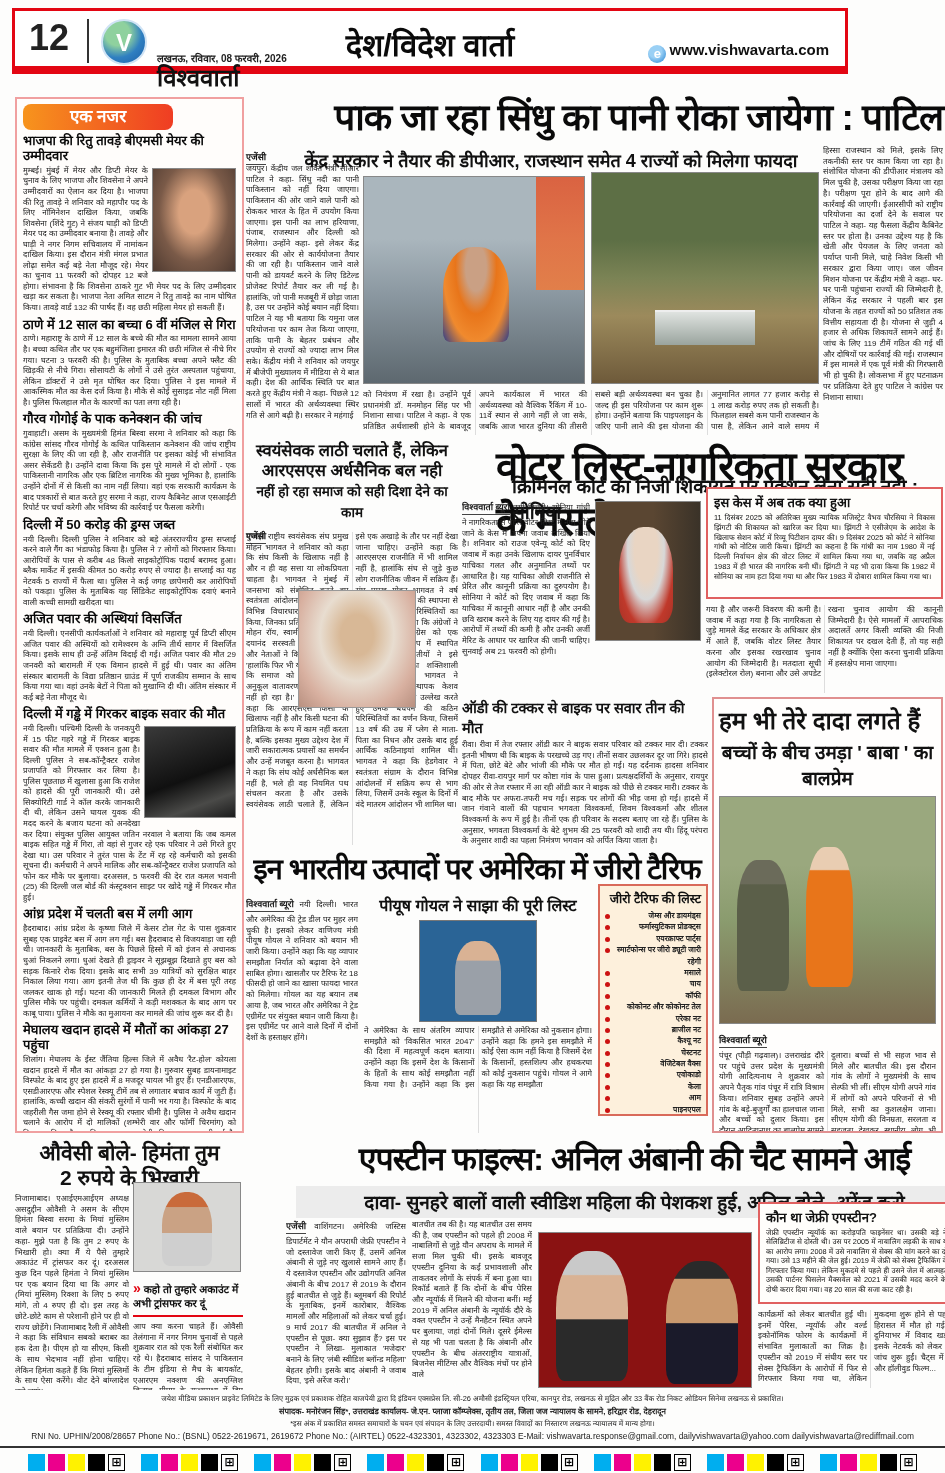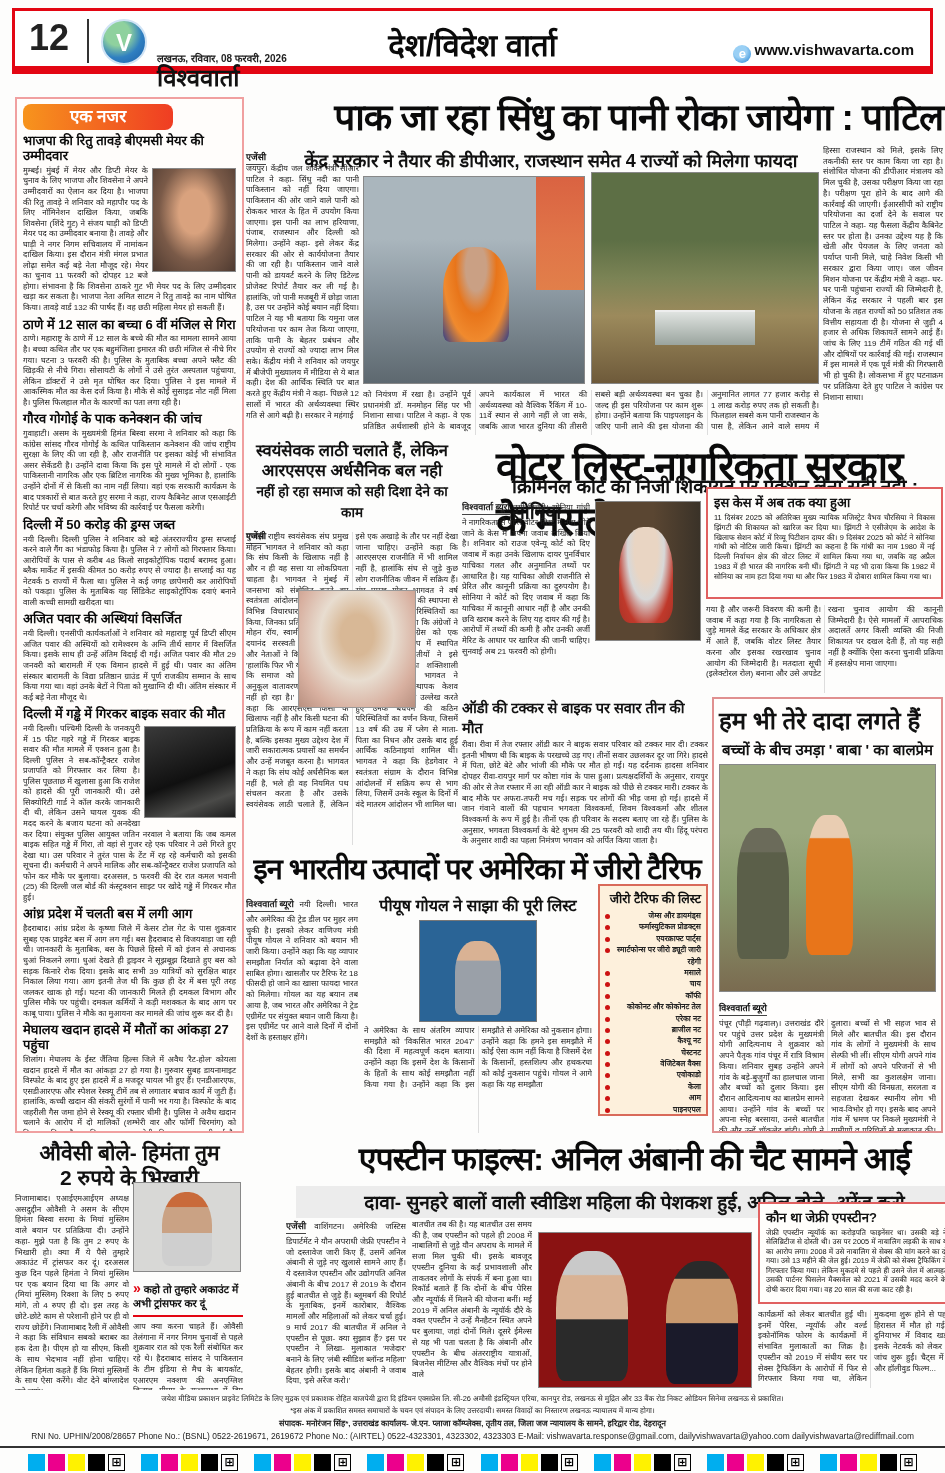--- a/index.html
+++ b/index.html
@@ -6,21 +6,21 @@
   html,body { background:#fff; }
   body { font-family:"Liberation Sans","DejaVu Sans",sans-serif; color:#111; }
   #page { position:relative; width:945px; height:1473px; margin:0 auto; background:#fdfdfc; overflow:hidden; }
   .abs { position:absolute; }
   .t { font-size:8px; line-height:1.34; text-align:justify; color:#222; overflow:hidden; }
   .hl { font-weight:bold; color:#0a0a0a; }
   .byline { font-size:9px; font-weight:bold; border-bottom:1px solid #444; display:inline-block; padding-bottom:1px; margin-bottom:3px; }
   .cols2 { columns:2; column-gap:7px; column-rule:1px solid #ddd; }
   .photo { background-color:#999; border:1px solid #888; }
   
-  #header { left:12px; top:8px; width:921px; height:66px; border:3px solid #e30613; border-bottom:8px solid #e30613; background:#fff; }
+  #header { left:12px; top:8px; width:836px; height:66px; border:3px solid #e30613; border-bottom:8px solid #e30613; background:#fff; }
   #pgnum { left:14px; top:6px; font-size:36px; font-weight:bold; color:#222; }
   #hdr-div { left:72px; top:8px; width:2px; height:44px; background:#333; }
   #logo { left:86px; top:8px; width:46px; height:46px; border-radius:50%; background:radial-gradient(circle at 35% 30%,#8fd19e 0 30%,#2f7fc1 60%,#1b5ea6 100%); border:2px solid #cfe3f5; color:#fff; font-weight:bold; font-size:24px; text-align:center; line-height:44px; }
   #masthead { left:142px; top:6px; font-size:24px; font-weight:bold; color:#111;margin-top:43px; }
   #dateline { left:142px; top:40px; font-size:10px; font-weight:bold; color:#222; }
   #section-title { left:0; right:0; top:12px; text-align:center; font-size:31px; font-weight:bold; color:#0a0a0a; }
   #website { right:16px; top:30px; font-size:15px; font-weight:bold; color:#111; }
   #website .e-icon { display:inline-block; width:18px; height:18px; border-radius:50%; background:radial-gradient(circle at 40% 35%,#9ad0f5 0 40%,#1e7fd0 100%); color:#fff; font-size:13px; font-weight:bold; text-align:center; line-height:18px; vertical-align:-3px; margin-right:3px; }
   
   #ek-nazar { left:15px; top:97px; width:229px; height:1036px; border:2px solid #f0a0a0; background:#fffdfb; padding:5px 6px; overflow:hidden; }
@@ -57,21 +57,21 @@
   #sonia-box { left:244px; top:50px; width:237px; height:112px; border:2px solid #e06060; padding:4px 6px; background:#fffefb; overflow:hidden; }
   #sonia-box h4 { font-size:13px; font-weight:bold; margin-bottom:2px; }
   #sonia-box p { font-size:7.4px; line-height:1.32; text-align:justify; }
   #sonia-cB { left:244px; top:168px; width:237px; height:88px; }
   
   #audi { left:462px; top:697px; width:246px; height:150px; }
   #audi h3 { font-size:14.5px; font-weight:bold; margin-bottom:3px; }
   
   #yogi { left:712px; top:697px; width:231px; height:436px; border:2px solid #e09090; padding:4px 5px; background:#fffefd; overflow:hidden; }
   #yogi h2 { font-size:24px; font-weight:bold; }
-  #yogi h3 { text-align:center; font-size:15px; font-weight:bold; margin:3px 0 5px; }
+  #yogi h3 { text-align:center; font-size:19px; font-weight:bold; margin:3px 0 5px; }
   #yogi-ph { width:217px; height:228px; margin:0 auto 5px; background:linear-gradient(180deg,#9aa87e 0 30%,#8a9b6e 55%,#7a6b50 100%); position:relative; border:1px solid #888; }
   #yogi-ph::before { content:""; position:absolute; left:40%; top:22%; width:22%; height:62%; border-radius:40% 40% 12% 12%; background:linear-gradient(180deg,#e9cdb2 0 16%,#e8751a 17% 100%); }
   #yogi-ph::after { content:""; position:absolute; left:8%; top:28%; width:24%; height:58%; border-radius:38% 38% 10% 10%; background:linear-gradient(180deg,#6b6b5a 0 18%,#5b5f49 19% 100%); }
   
   #tariff { left:246px; top:848px; width:462px; height:285px; }
   #tariff-hl { left:0; top:0; width:462px; text-align:center; font-size:29px; font-weight:bold; letter-spacing:-1px; }
   #tariff-cA { left:0; top:50px; width:112px; height:235px; }
   #tariff-mid { left:118px; top:46px; width:228px; height:239px; overflow:hidden; }
   #tariff-sub { text-align:center; font-size:16px; font-weight:bold; margin-bottom:4px; }
   #tariff-ph { width:118px; height:102px; margin:0 auto 4px; background:linear-gradient(180deg,#2a6496 0 100%); position:relative; border:1px solid #777; }
@@ -282,22 +282,22 @@
     <div id="ep-ph" class="abs photo"></div>
     <div id="ep-box" class="abs">
       <h4>कौन था जेफ्री एपस्टीन?</h4>
       <p>जेफ्री एपस्टीन न्यूयॉर्क का करोड़पति फाइनेंसर था। उसकी बड़े नेताओं और सेलिब्रिटीज से दोस्ती थी। उस पर 2005 में नाबालिग लड़की के साथ यौन उत्पीड़न का आरोप लगा। 2008 में उसे नाबालिग से सेक्स की मांग करने का दोषी ठहराया गया। उसे 13 महीने की जेल हुई। 2019 में जेफ्री को सेक्स ट्रैफिकिंग के आरोपों में गिरफ्तार किया गया। लेकिन मुकदमे से पहले ही उसने जेल में आत्महत्या कर ली। उसकी पार्टनर घिसलेन मैक्सवेल को 2021 में उसकी मदद करने के आरोपों में दोषी करार दिया गया। वह 20 साल की सजा काट रही है।</p>
     </div>
     <div id="ep-cC" class="abs t cols2">कार्यक्रमों को लेकर बातचीत हुई थी। इनमें पेरिस, न्यूयॉर्क और वर्ल्ड इकोनॉमिक फोरम के कार्यक्रमों में संभावित मुलाकातों का जिक्र है। एपस्टीन को 2019 में संघीय स्तर पर सेक्स ट्रैफिकिंग के आरोपों में फिर से गिरफ्तार किया गया था, लेकिन मुकदमा शुरू होने से पहले ही उसकी हिरासत में मौत हो गई। इसके बाद दुनियाभर में विवाद खड़ा हुआ और इसके नेटवर्क को लेकर कई तरह की जांच शुरू हुईं। चैट्स में डोनाल्ड ट्रम्प और हॉलीवुड फिल्म...</div>
   </div>
 
   <div id="footer" class="abs">
     <div id="f1" class="fl">जयेश मीडिया प्रकाशन प्राइवेट लिमिटेड के लिए मुद्रक एवं प्रकाशक रोहित बाजपेयी द्वारा दि इंडियन एक्सप्रेस लि. सी-26 अमौसी इंडस्ट्रियल एरिया, कानपुर रोड, लखनऊ से मुद्रित और 33 बैंक रोड निकट ओडियन सिनेमा लखनऊ से प्रकाशित।</div>
+    <div id="f2" class="fl">संपादक- मनोरंजन सिंह*, उत्तराखंड कार्यालय- जे.एन. प्लाजा कॉम्प्लेक्स, तृतीय तल, जिला जज न्यायालय के सामने, हरिद्वार रोड, देहरादून</div>
     <div id="f3" class="fl">*इस अंक में प्रकाशित समस्त समाचारों के चयन एवं संपादन के लिए उत्तरदायी। समस्त विवादों का निस्तारण लखनऊ न्यायालय में मान्य होगा।</div>
-    <div id="f2" class="fl">संपादक- मनोरंजन सिंह*, उत्तराखंड कार्यालय- जे.एन. प्लाजा कॉम्प्लेक्स, तृतीय तल, जिला जज न्यायालय के सामने, हरिद्वार रोड, देहरादून</div>
     <div id="f4" class="fl">RNI No. UPHIN/2008/28657 Phone No.: (BSNL) 0522-2619671, 2619672 Phone No.: (AIRTEL) 0522-4323301, 4323302, 4323303 E-Mail: vishwavarta.response@gmail.com, dailyvishwavarta@yahoo.com dailyvishwavarta@rediffmail.com</div>
     <div id="f-rule"></div>
     <div id="colorbars">
       <div class="cbar">
           <div class="sq c"></div>
           <div class="sq m"></div>
           <div class="sq y"></div>
           <div class="sq k"></div>
           <div class="reg">⊞</div>
         </div>

